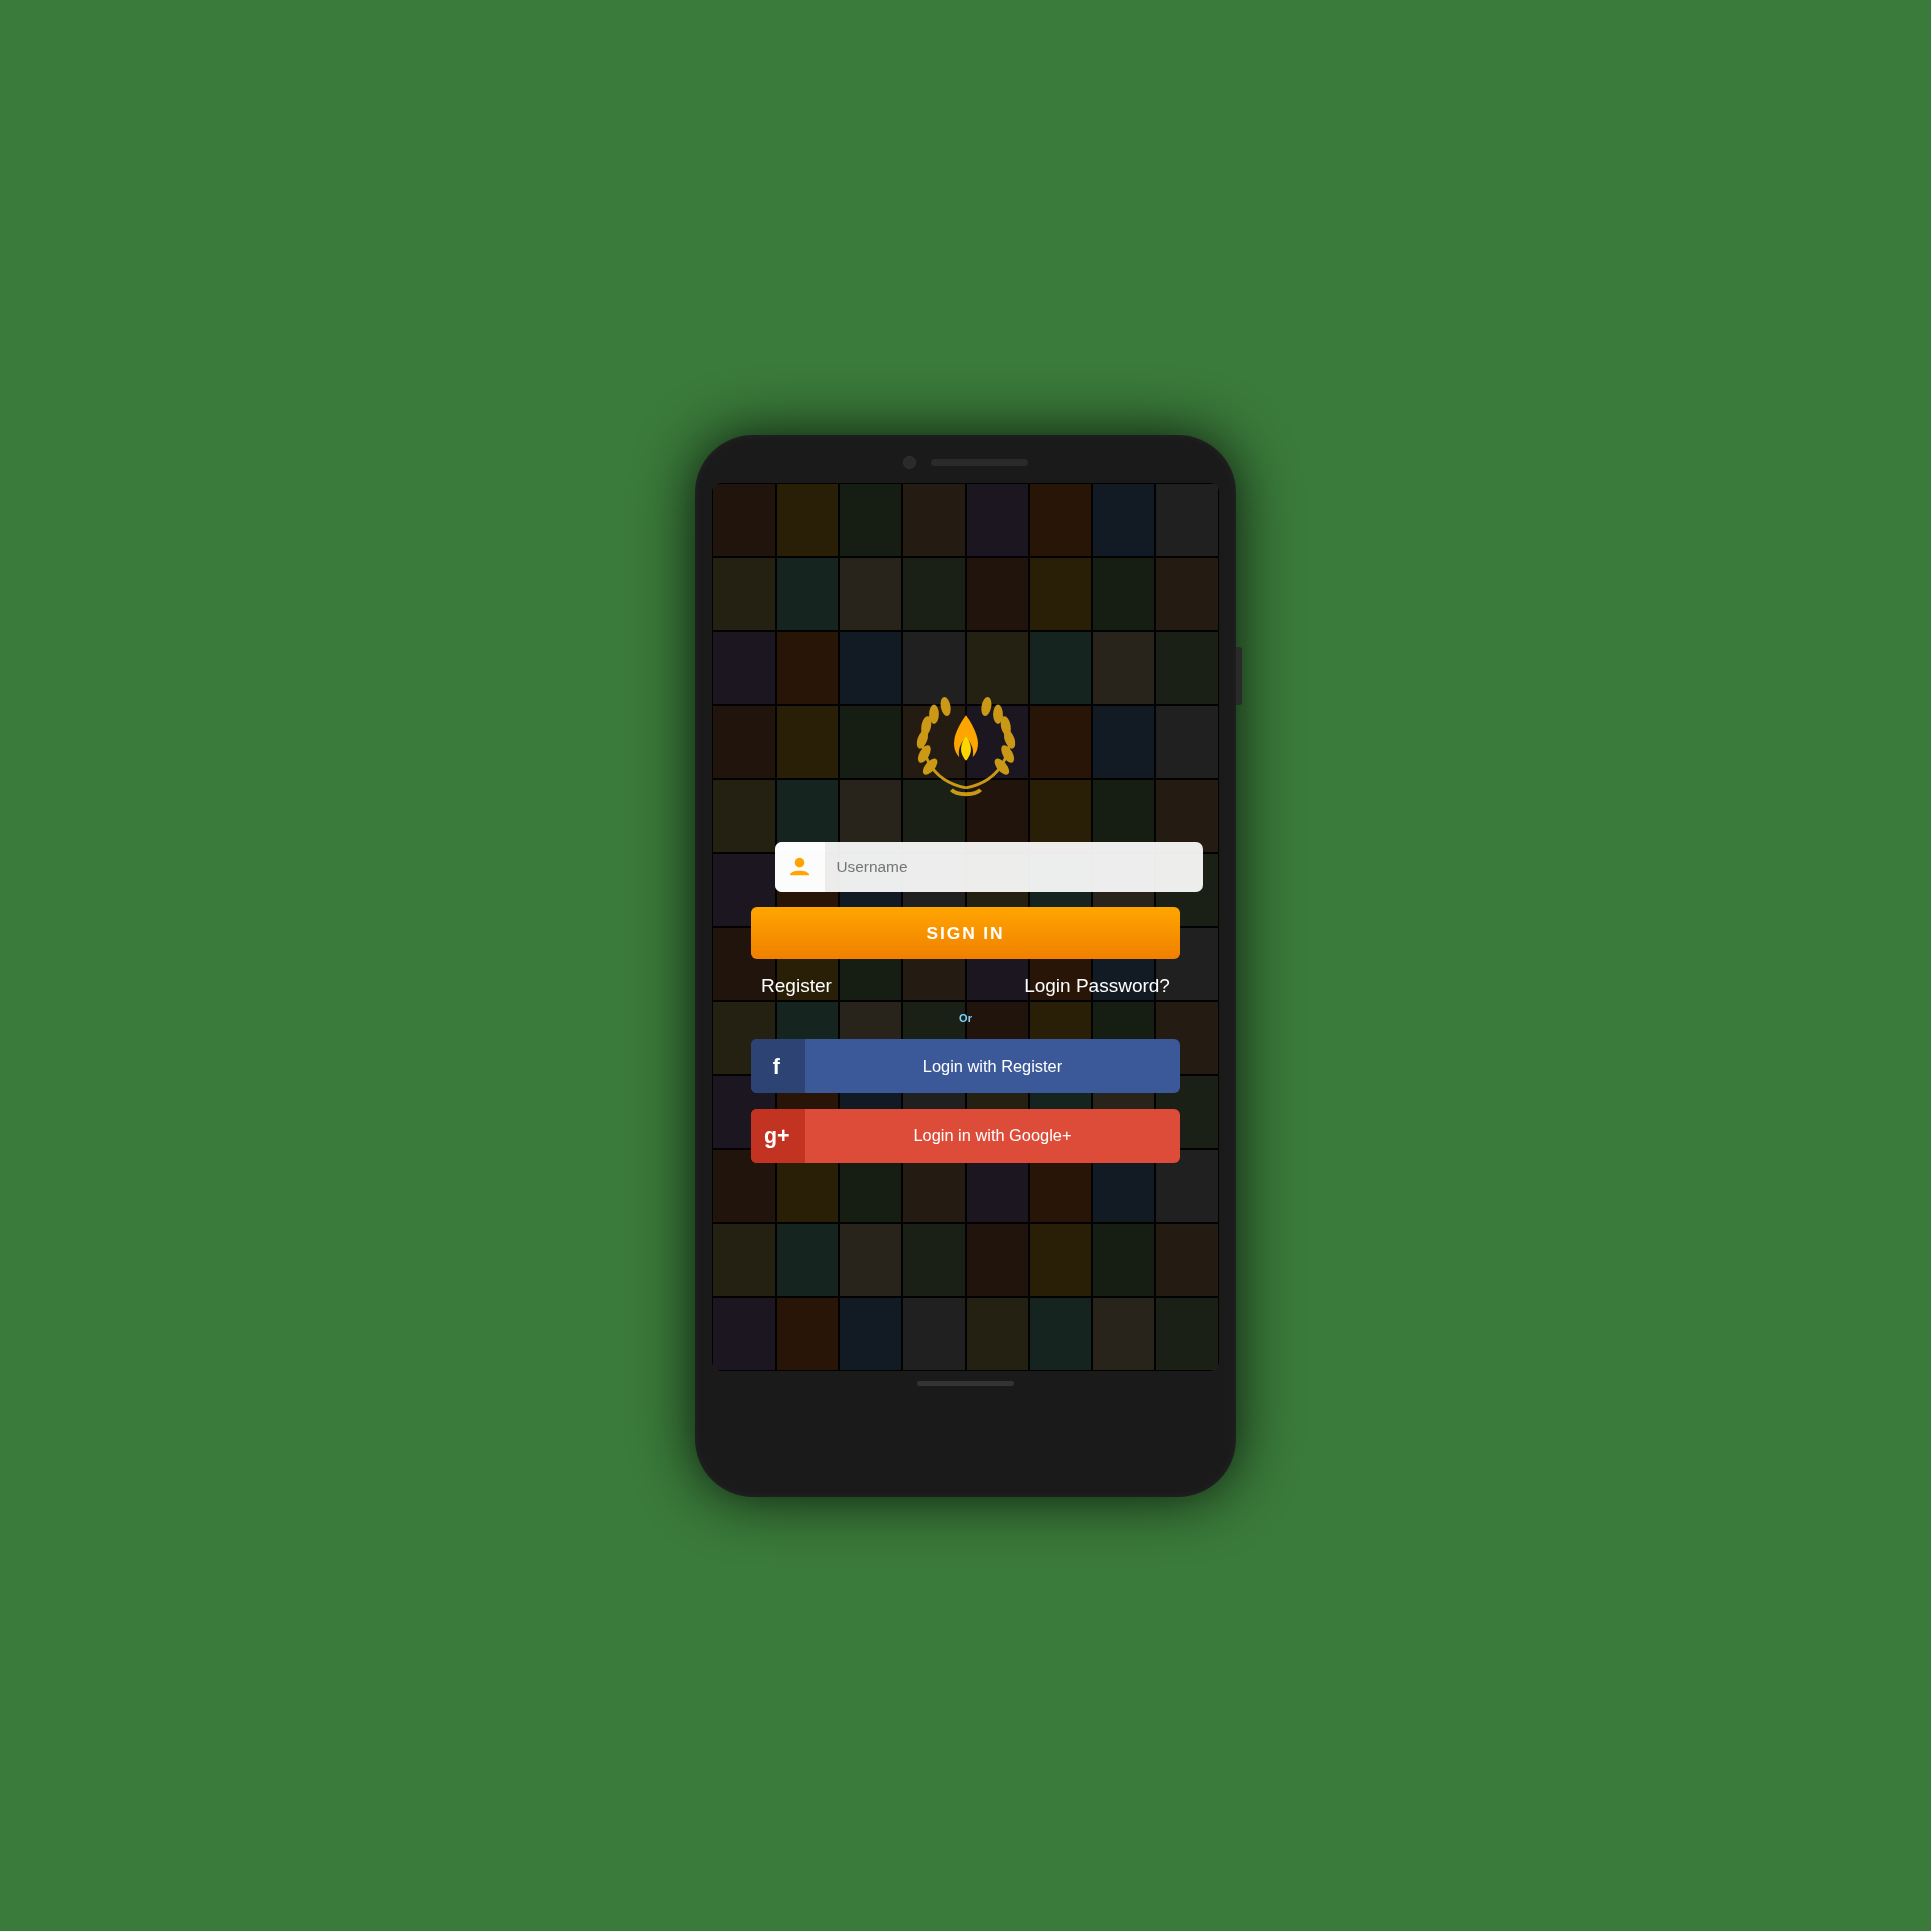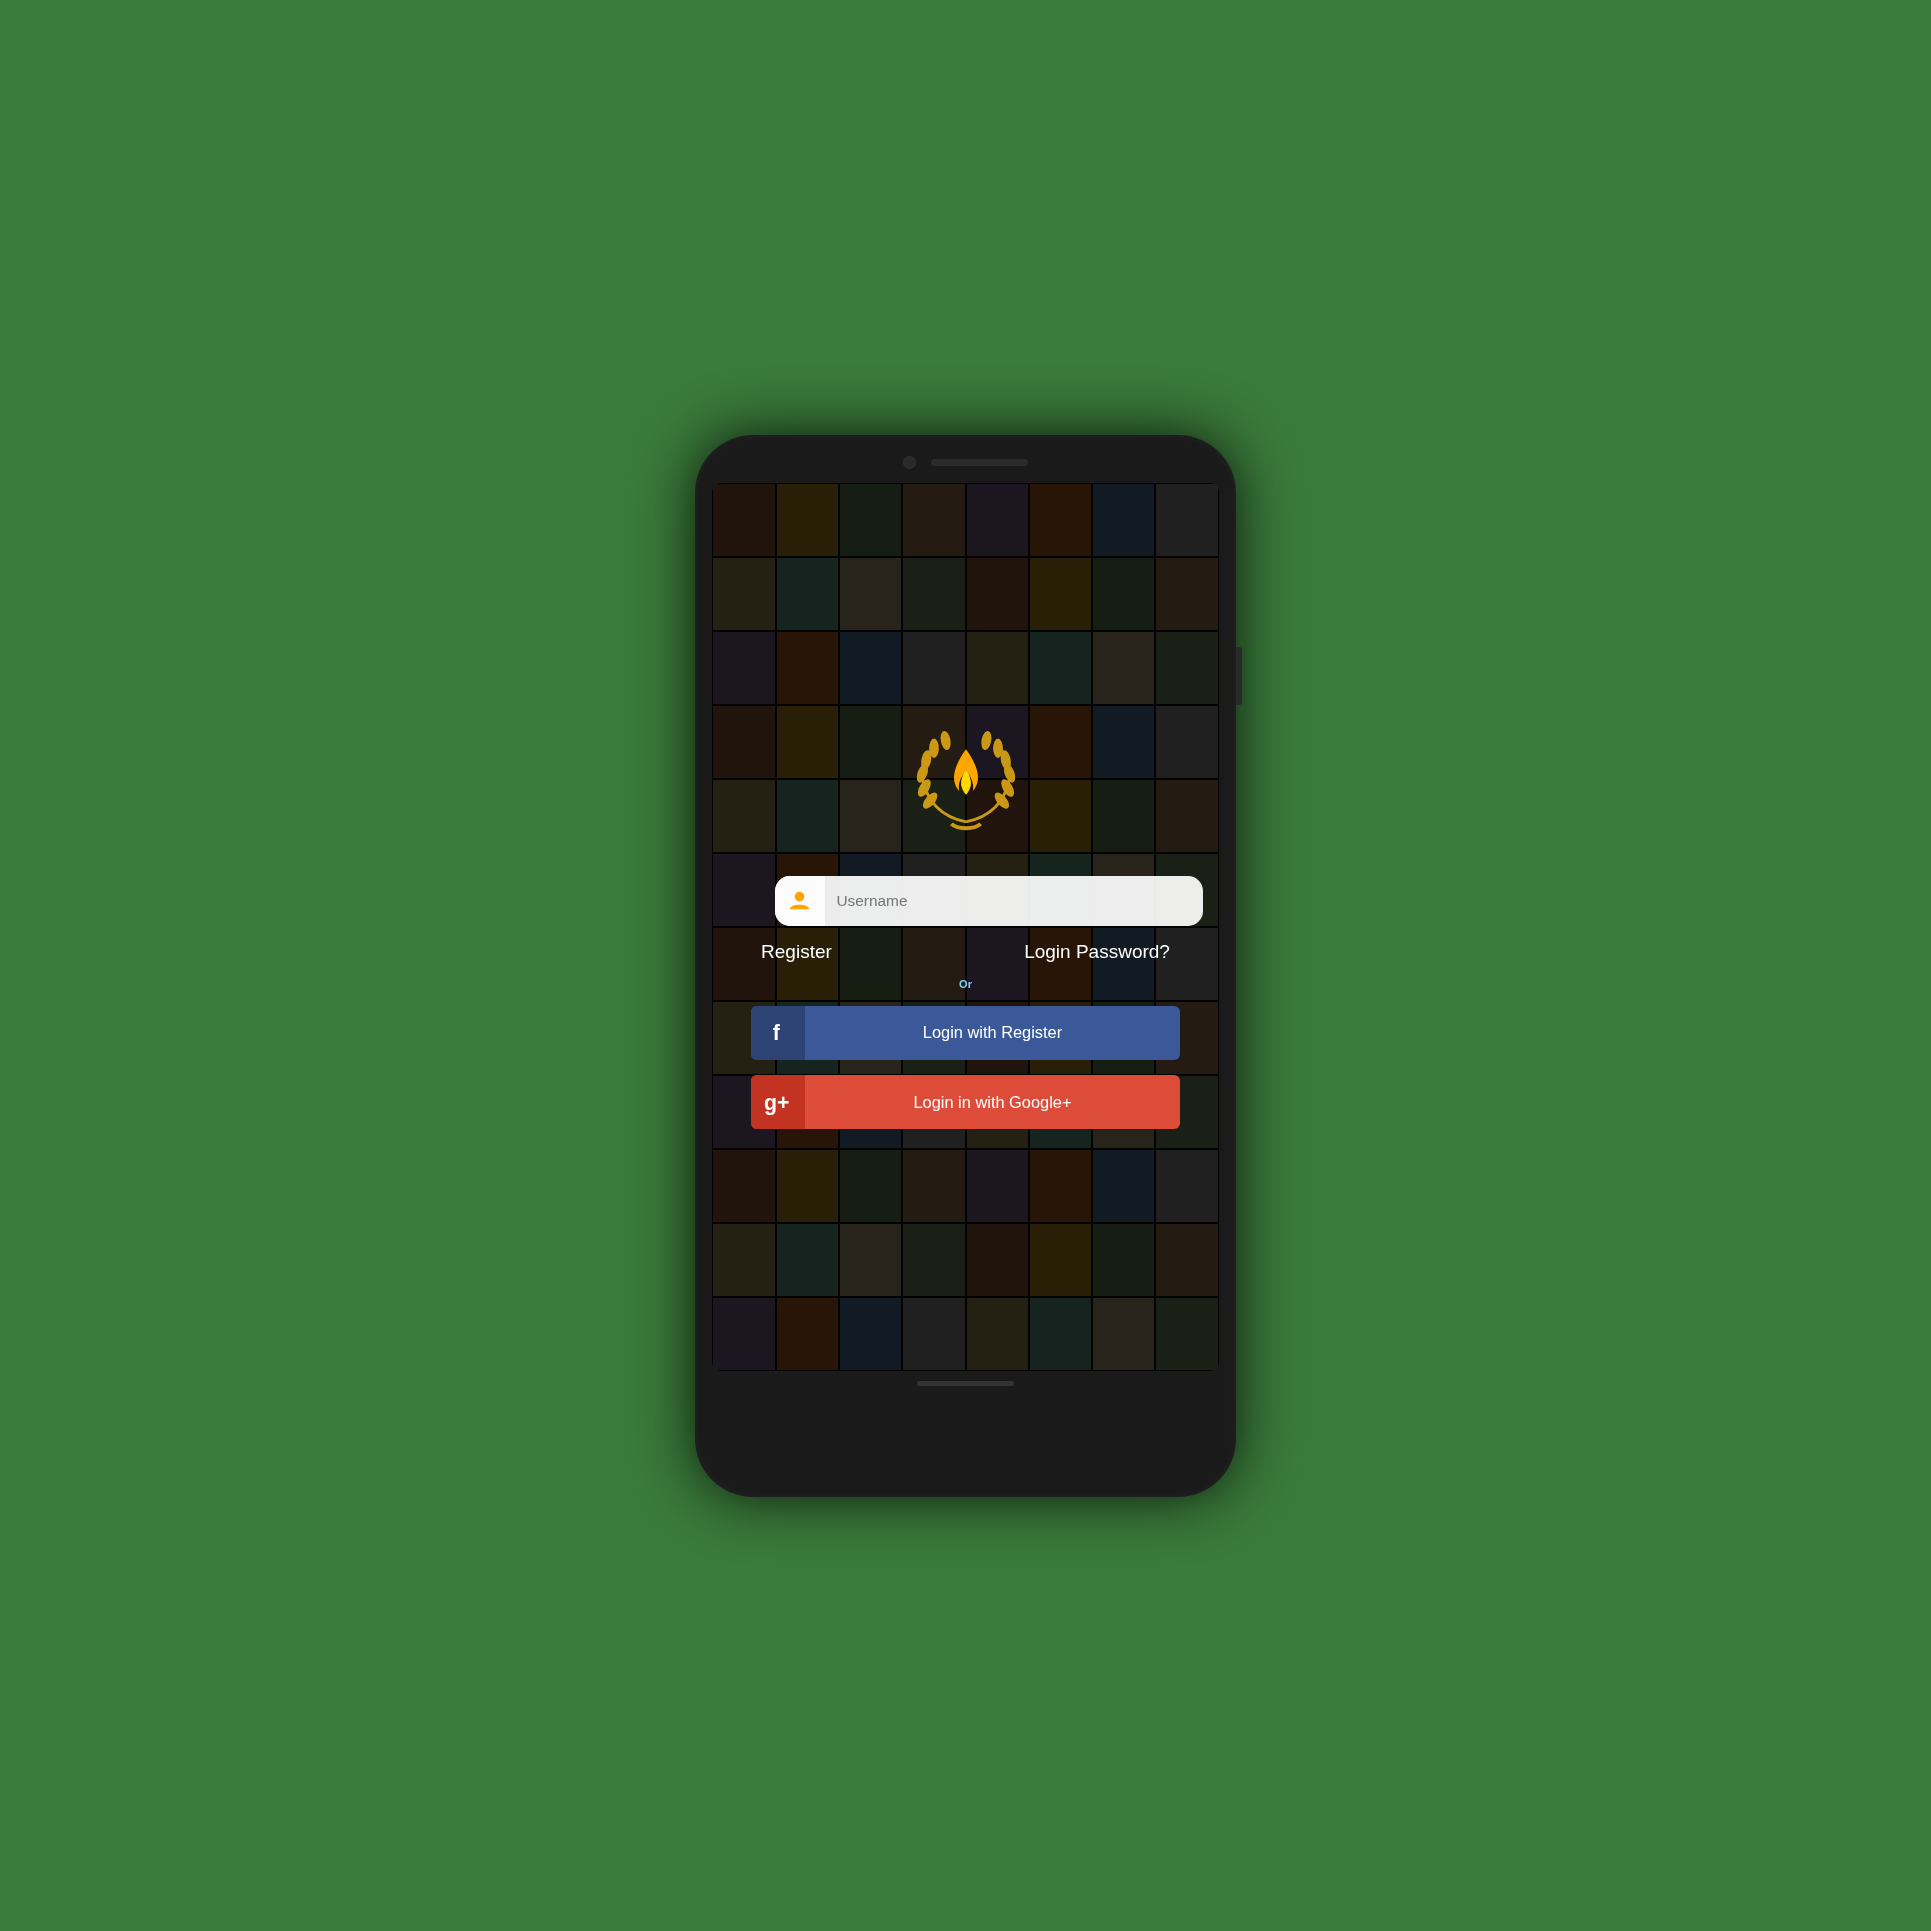--- a/index.html
+++ b/index.html
@@ -110,21 +110,21 @@
       width: 126px;
       height: 126px;
     }
 
     
     .input-row {
       width: 100%;
       display: flex;
       align-items: center;
       background: rgba(255,255,255,0.92);
-      border-radius: 15px;
+      border-radius: 7px;
       overflow: hidden;
       height: 50px;
       margin-left: 47px;
     }
 
     .input-icon-box {
       width: 50px;
       height: 100%;
       background: rgba(255,255,255,0.85);
       display: flex;
@@ -413,20 +413,21 @@
         <div class="input-icon-box">
           <svg viewBox="0 0 26 26" fill="#FFA500" xmlns="http://www.w3.org/2000/svg">
             <circle cx="13" cy="9" r="5"></circle>
             <path d="M3 22 C3 16 23 16 23 22" fill="#FFA500"></path>
           </svg>
         </div>
         <input class="text-input" type="text" placeholder="Username" style="">
       </div>
 
 
+      <button class="signin-btn">SIGN IN</button>
 
       <div class="links-row">
         <a href="#" class="link-text">Register</a>
         <a href="#" class="link-text">Login Password?</a>
       </div>
 
       <div class="or-text">Or</div>
 
       <button class="social-btn fb-btn">
         <div class="social-icon-box fb-icon-box">

